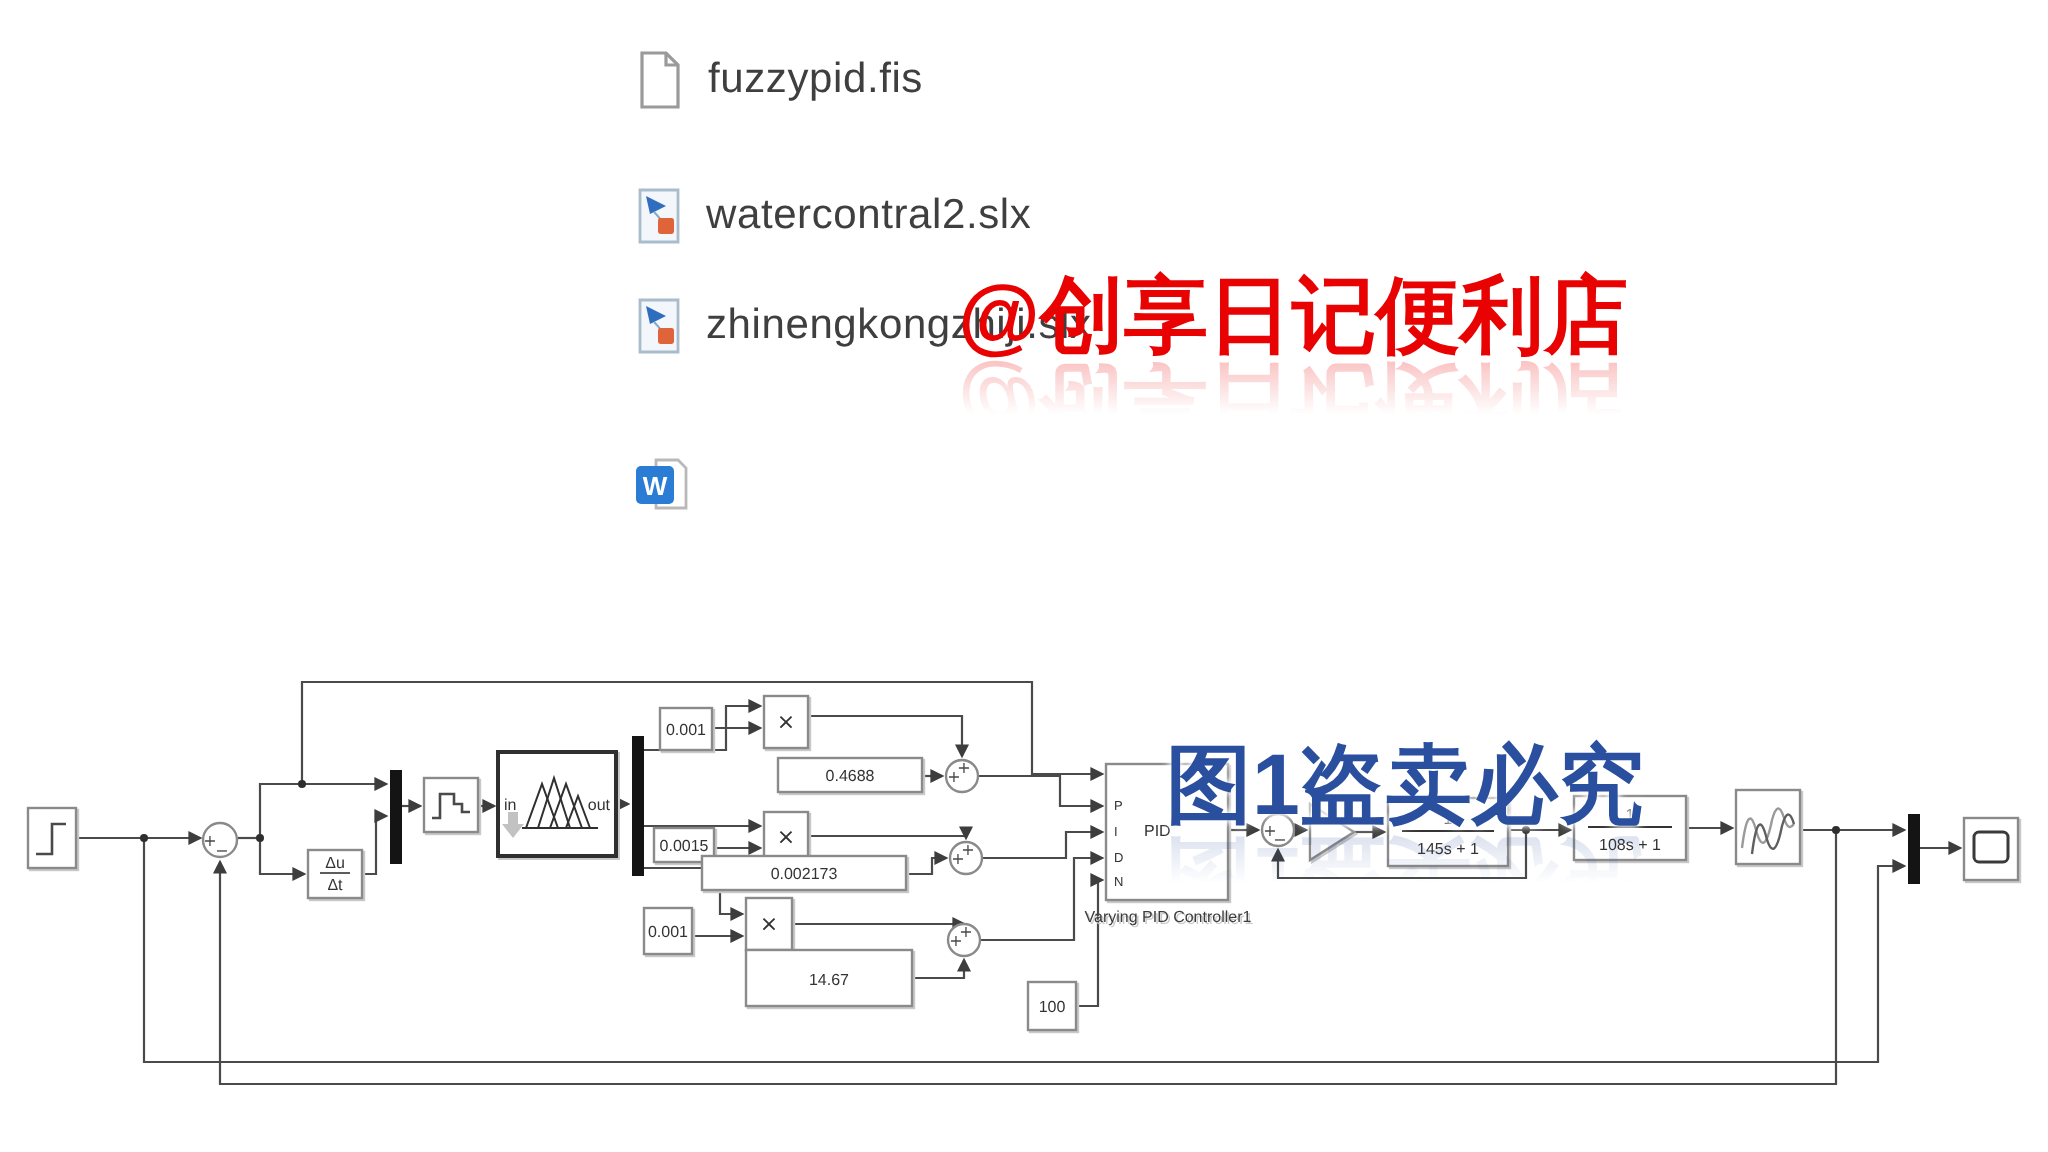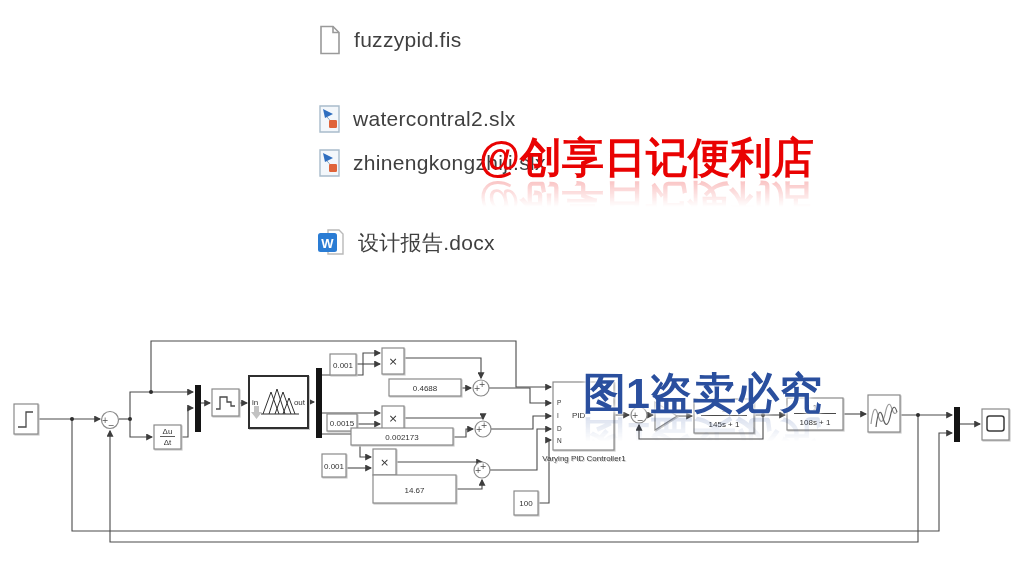--- a/index.html
+++ b/index.html
@@ -48,21 +48,21 @@
 <div class="canvas">
 
   <div class="file-row" style="top:23px">
     <svg class="ficon" width="24" height="30" viewBox="0 0 24 30">
       <path d="M3,1.5 h12 l6,6 v21 h-18 z" fill="#fff" stroke="#9a9a9a" stroke-width="1.6"></path>
       <path d="M15,1.5 v6 h6" fill="none" stroke="#9a9a9a" stroke-width="1.6"></path>
     </svg>
     <span class="file-label">fuzzypid.fis</span>
   </div>
 
-  <div class="file-row" style="top:102px">
+  <div class="file-row" style="top:91px">
     <svg class="ficon" width="23" height="28" viewBox="0 0 23 28">
       <path d="M2,1 h19 v26 h-19 z" fill="#f3f7fb" stroke="#a9bccb" stroke-width="1.4"></path>
       <path d="M5,4 L15,9 L7,13 z" fill="#2f6ebf"></path>
       <path d="M9,12 q3,3 4,5" stroke="#8aa7c2" stroke-width="1" fill="none"></path>
       <rect x="11" y="15" width="8" height="8" rx="1.2" fill="#e0643a"></rect>
     </svg>
     <span class="file-label">watercontral2.slx</span>
   </div>
 
   <div class="file-row" style="top:146px">
@@ -74,21 +74,20 @@
     </svg>
     <span class="file-label">zhinengkongzhiji.slx</span>
   </div>
 
   <div class="file-row" style="top:226px">
     <svg class="ficon" width="28" height="30" viewBox="0 0 28 30">
       <path d="M10,2 h11 l4,4 v20 h-15 z" fill="#fff" stroke="#b9b9b9" stroke-width="1.4"></path>
       <rect x="0" y="5" width="19" height="19" rx="2.5" fill="#2a7cd4"></rect>
       <text x="9.5" y="19.5" text-anchor="middle" font-size="13" font-weight="bold" fill="#fff" font-family="Liberation Sans, sans-serif">W</text>
     </svg>
-    <span class="file-label">设计报告.docx</span>
   </div>
 
   <svg class="diagram" width="1024" height="256" viewBox="0 320 1024 256">
     <defs>
       <marker id="arr" markerWidth="7" markerHeight="7" refX="5.8" refY="3.5" orient="auto" markerUnits="userSpaceOnUse">
         <path d="M0,0 L7,3.5 L0,7 z" fill="#3d3d3d"></path>
       </marker>
     </defs>
 
     <g>

